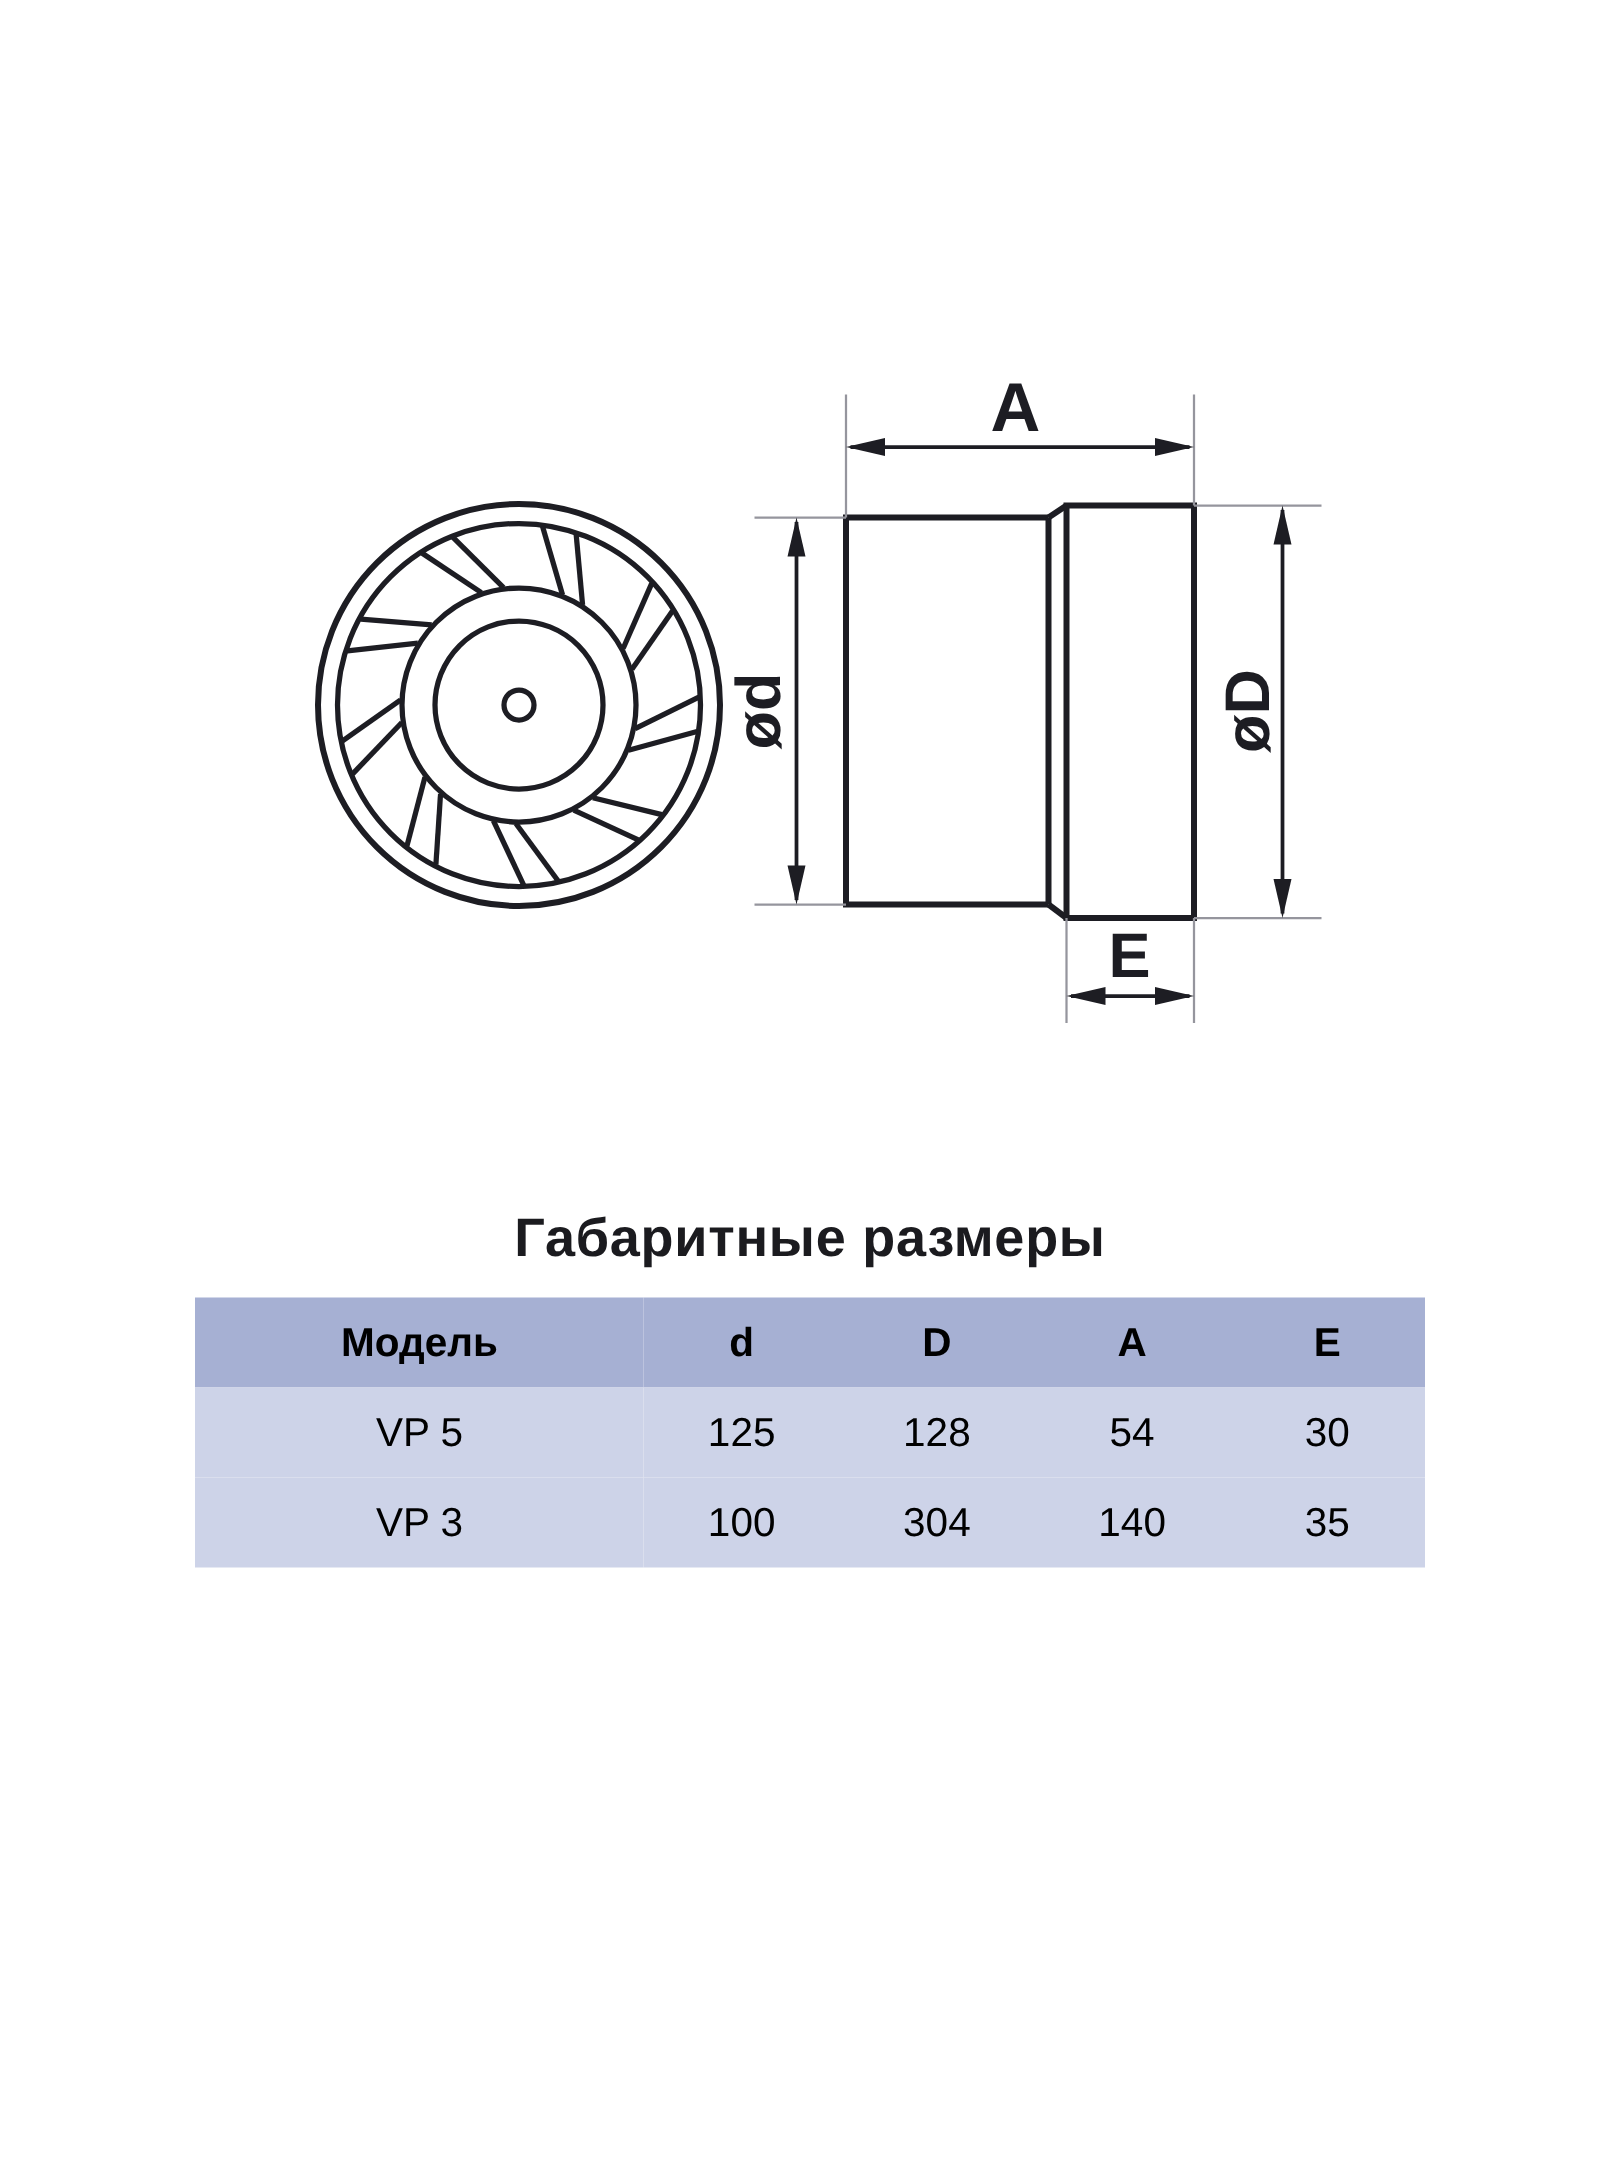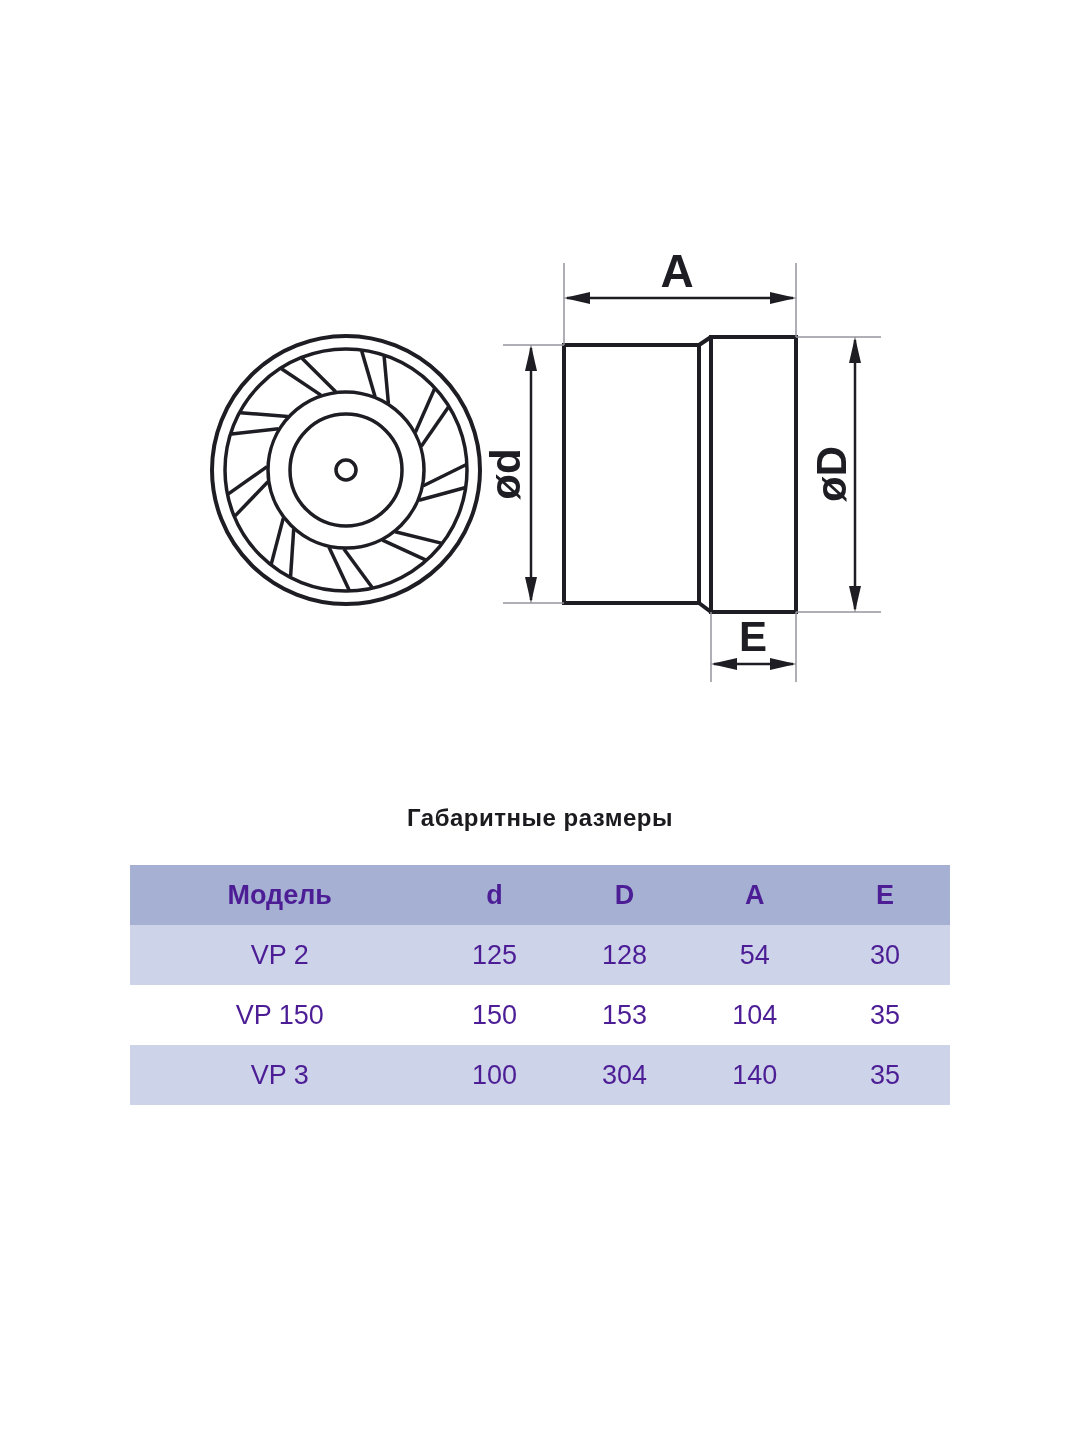--- a/index.html
+++ b/index.html
@@ -7,30 +7,30 @@
     width:1080px;height:1440px;position:relative;background:#ffffff;
     font-family:"Liberation Sans", sans-serif;overflow:hidden;
   }
   .drawing-wrap{position:absolute;left:0;top:0;width:1080px;height:770px;}
   .dim-label{
     font-family:"Liberation Sans", sans-serif;
     font-weight:bold;fill:#1d1d23;
   }
   .section-title{
     position:absolute;left:0;top:804px;width:1080px;
-    text-align:center;font-size:24px;font-weight:bold;color:#1b1b1f;
+    text-align:center;font-size:36px;font-weight:bold;color:#1b1b1f;
     letter-spacing:0.5px;
   }
   .dim-table{
     position:absolute;left:130px;top:865px;width:820px;
     border-collapse:collapse;table-layout:fixed;
   }
   .dim-table td{
     height:60px;text-align:center;vertical-align:middle;
-    font-size:27px;color:#4c1d95;padding:0;
+    font-size:27px;color:#000000;padding:0;
   }
   .dim-table tr.head td{background:#a6b0d3;font-weight:bold;}
   .dim-table tr.alt td{background:#cdd3e8;}
   .dim-table td.c-model{width:299px;}
   .dim-table td.c-num{width:130px;}
   .dim-table tr.data td{font-weight:500;}
 </style>
 </head>
 <body>
 
@@ -115,32 +115,25 @@
 <table class="dim-table">
   <tbody>
     <tr class="head">
       <td class="c-model">Модель</td>
       <td class="c-num">d</td>
       <td class="c-num">D</td>
       <td class="c-num">A</td>
       <td class="c-num">E</td>
     </tr>
     <tr class="data alt">
-      <td class="c-model">VP 2</td>
+      <td class="c-model">VP 5</td>
       <td class="c-num">125</td>
       <td class="c-num">128</td>
       <td class="c-num">54</td>
       <td class="c-num">30</td>
-    </tr>
-    <tr class="data">
-      <td class="c-model">VP 150</td>
-      <td class="c-num">150</td>
-      <td class="c-num">153</td>
-      <td class="c-num">104</td>
-      <td class="c-num">35</td>
     </tr>
     <tr class="data alt">
       <td class="c-model">VP 3</td>
       <td class="c-num">100</td>
       <td class="c-num">304</td>
       <td class="c-num">140</td>
       <td class="c-num">35</td>
     </tr>
   </tbody>
 </table>

